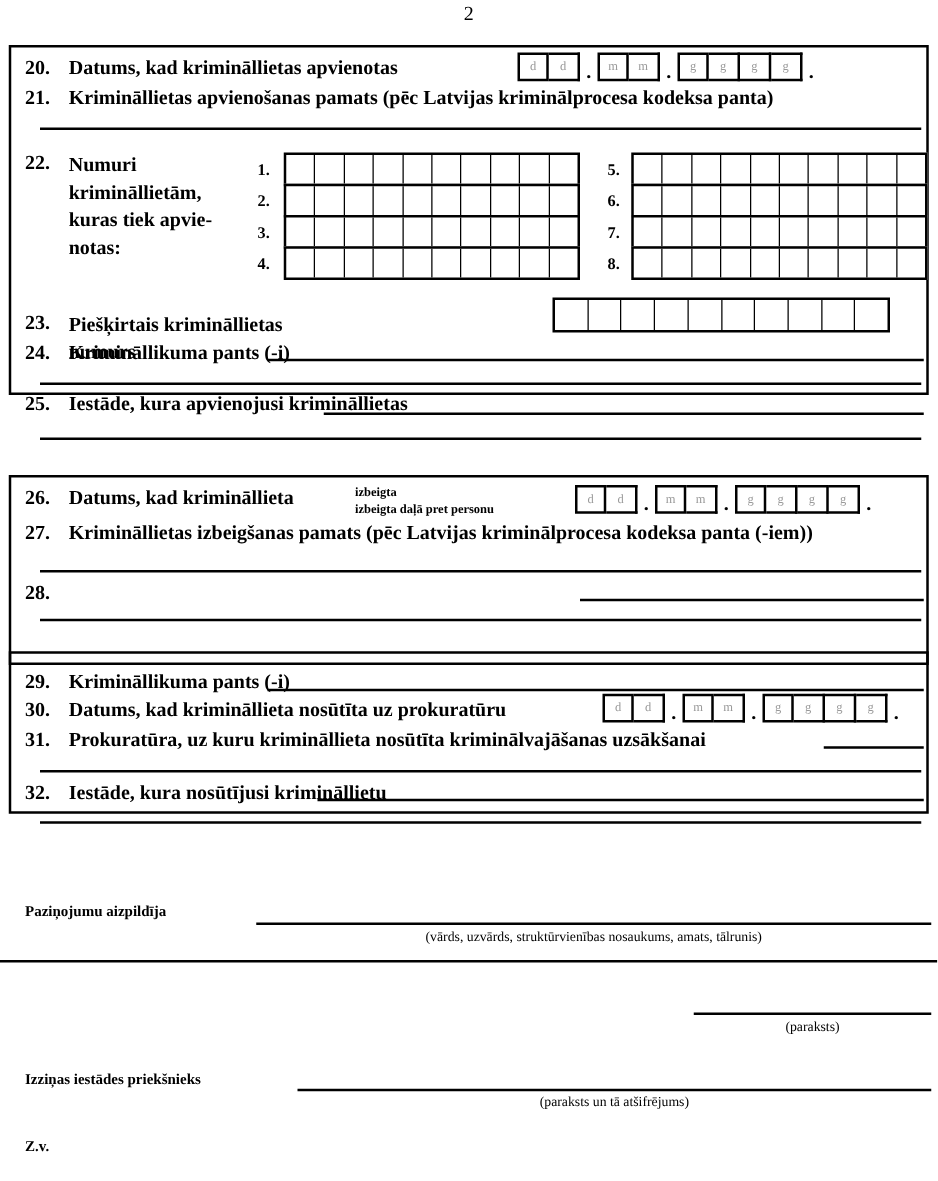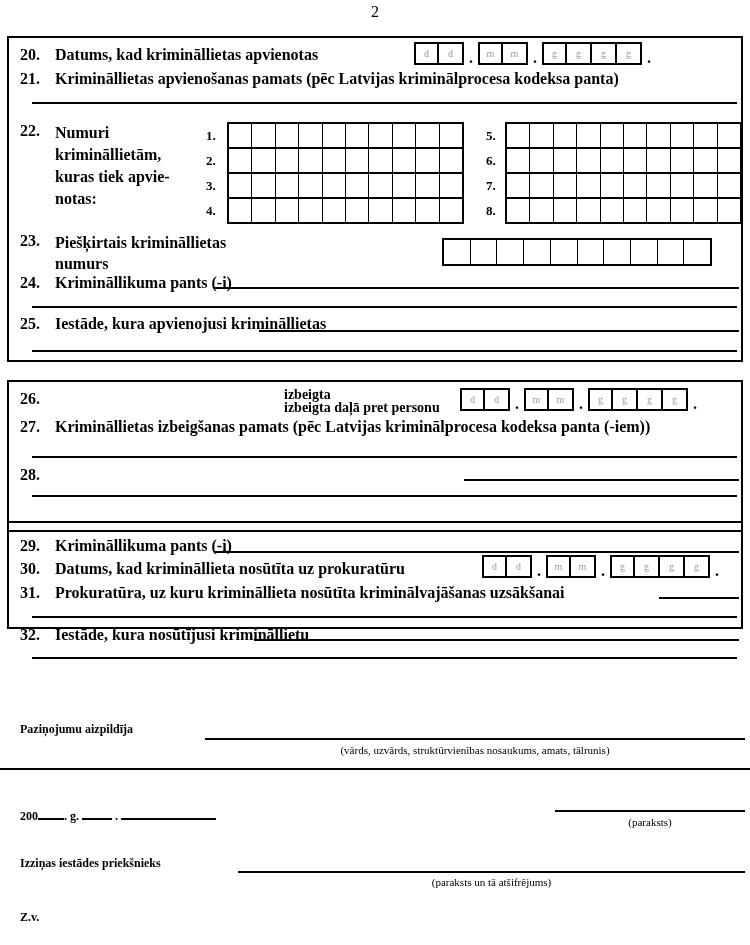--- a/index.html
+++ b/index.html
@@ -1,23 +1,23 @@
 <!DOCTYPE html>
 <html><head>
 <meta charset="utf-8">
 <style>
   html,body{margin:0;padding:0;background:#fff;}
   .page{position:relative;width:750px;height:945px;background:#ffffff;
         font-family:"Liberation Serif",serif;color:#000;font-weight:bold;overflow:hidden;}
   .page-number{position:absolute;left:0;right:0;top:3px;text-align:center;
                font-size:16px;font-weight:normal;}
   .box{position:absolute;left:7px;width:736px;border:2px solid #000;box-sizing:border-box;}
-  #box1{top:36px;height:326px;padding-left:24px;}
+  #box1{top:36px;height:280px;padding-left:24px;}
   #box2{top:380px;height:152px;}
-  #box3{top:521px;height:108px;}
+  #box3{top:521px;height:130px;}
   .row{position:absolute;left:0;right:0;height:20px;}
   .num{position:absolute;left:11px;font-size:16px;white-space:nowrap;}
   .lbl{position:absolute;left:46px;font-size:16px;white-space:nowrap;}
   .lbl.multi{white-space:pre-line;line-height:22px;}
   .hline{position:absolute;border-bottom:2px solid #000;height:0;}
   
   .daterow{position:absolute;display:flex;align-items:flex-end;}
   .dgroup{display:flex;}
   .dcell{width:25px;height:23px;border:2px solid #000;box-sizing:border-box;
          display:flex;align-items:center;justify-content:center;
@@ -28,21 +28,21 @@
   .cells{position:absolute;display:flex;border:2px solid #000;box-sizing:border-box;background:#fff;}
   .cells .cell{flex:1;border-left:1px solid #000;height:100%;}
   .cells .cell:first-child{border-left:none;}
   .gridcol{position:absolute;}
   .gridcol .cells{position:relative;height:27px;width:100%;}
   .gridcol .cells + .cells{margin-top:-2px;}
   .rownum{position:absolute;font-size:13px;}
   
   .f-label{position:absolute;font-size:12px;white-space:nowrap;}
   .caption{position:absolute;text-align:center;font-size:11px;font-weight:normal;white-space:nowrap;}
-  .subopt{position:absolute;font-size:14px;line-height:13px;white-space:pre-line;}
+  .subopt{position:absolute;font-size:10px;line-height:13px;white-space:pre-line;}
   .blank{display:inline-block;border-bottom:2px solid #000;height:14px;vertical-align:baseline;}
 </style>
 </head>
 <body>
 
 <div class="page">
 
   <div class="page-number">2</div>
 
   <div class="box" id="box1">
@@ -185,21 +185,21 @@
           <span class="cell"></span>
           <span class="cell"></span>
           <span class="cell"></span>
           <span class="cell"></span>
           <span class="cell"></span>
           <span class="cell"></span>
           <span class="cell"></span>
         </div>
     </div>
 
-    <div class="row" style="top:194px">
+    <div class="row" style="top:212px">
       <span class="num">23.</span>
       <span class="lbl multi" style="width:230px;line-height:21px">Piešķirtais krimināllietas
 numurs</span>
     </div>
     <div class="cells" style="left:433px;top:200px;width:270px;height:28px">
         <span class="cell"></span>
         <span class="cell"></span>
         <span class="cell"></span>
         <span class="cell"></span>
         <span class="cell"></span>
@@ -221,20 +221,21 @@
       <span class="num">25.</span>
       <span class="lbl">Iestāde, kura apvienojusi krimināllietas</span>
     </div>
     <div class="hline" style="top:292px;left:250px;right:2px"></div>
     <div class="hline" style="top:312px;left:23px;right:4px"></div>
   </div>
 
   <div class="box" id="box2">
     <div class="row" style="top:8px">
       <span class="num">26.</span>
+      <span class="lbl">Datums, kad krimināllieta</span>
     </div>
     <span class="subopt" style="left:275px;top:6px">izbeigta</span>
     <span class="subopt" style="left:275px;top:19px">izbeigta daļā pret personu</span>
     <div class="daterow" style="left:451px;top:6px">
         <span class="dgroup">
           <span class="dcell">d</span>
           <span class="dcell">d</span>
         </span>
         <span class="ddot">.</span>
         <span class="dgroup">
@@ -309,26 +310,20 @@
     <div class="hline" style="top:116px;left:245px;right:2px"></div>
     <div class="hline" style="top:134px;left:23px;right:4px"></div>
   </div>
 
   <span class="f-label" style="left:20px;top:722px">Paziņojumu aizpildīja</span>
   <div class="hline" style="top:738px;left:205px;right:5px"></div>
   <span class="caption" style="left:205px;right:5px;top:744px">(vārds, uzvārds, struktūrvienības nosaukums, amats, tālrunis)</span>
 
   <div class="hline" style="top:768px;left:0;right:0"></div>
 
-  <span class="f-label" style="left:20px;top:804px">
-    <span>200</span><span class="blank" style="width:26px"></span><span>. g.</span>
-    <span class="blank" style="width:30px"></span>
-    <span>.</span>
-    <span class="blank" style="width:95px"></span>
-  </span>
   <div class="hline" style="top:810px;left:555px;width:190px"></div>
   <span class="caption" style="left:555px;width:190px;top:816px">(paraksts)</span>
 
   <span class="f-label" style="left:20px;top:856px">Izziņas iestādes priekšnieks</span>
   <div class="hline" style="top:871px;left:238px;right:5px"></div>
   <span class="caption" style="left:238px;right:5px;top:876px">(paraksts un tā atšifrējums)</span>
 
   <span class="f-label" style="left:20px;top:910px">Z.v.</span>
 </div>
 

